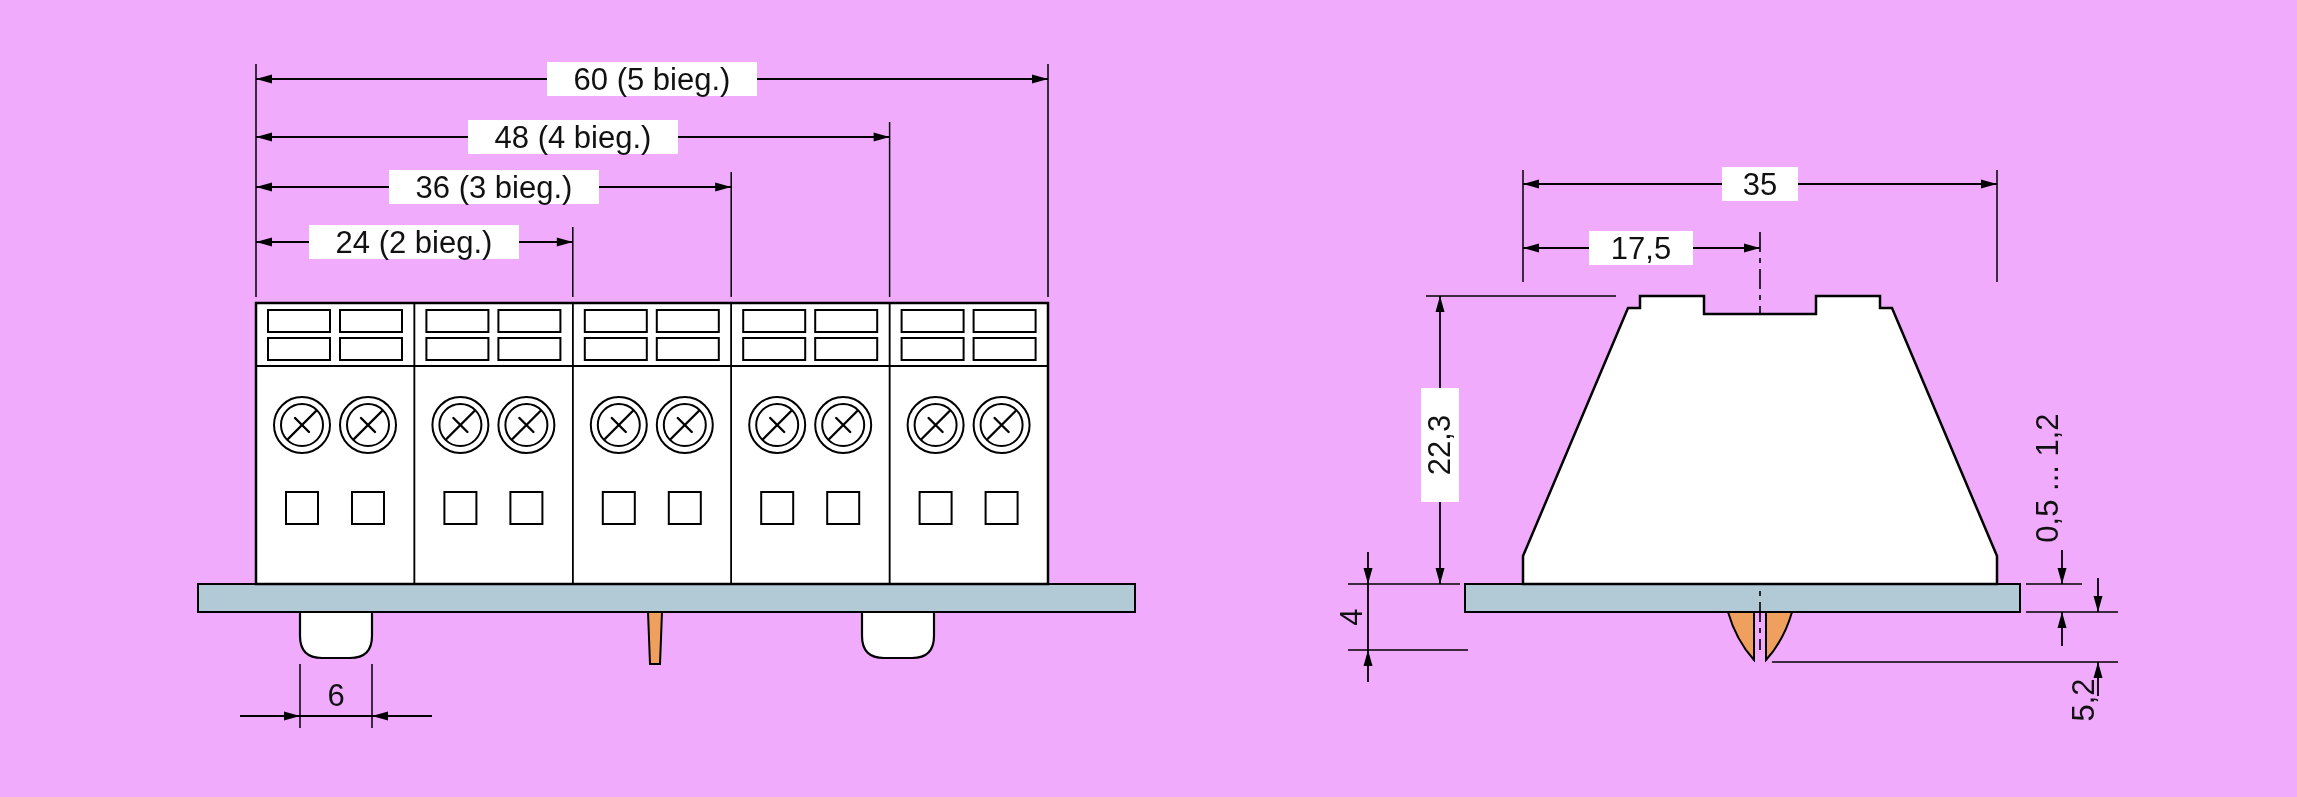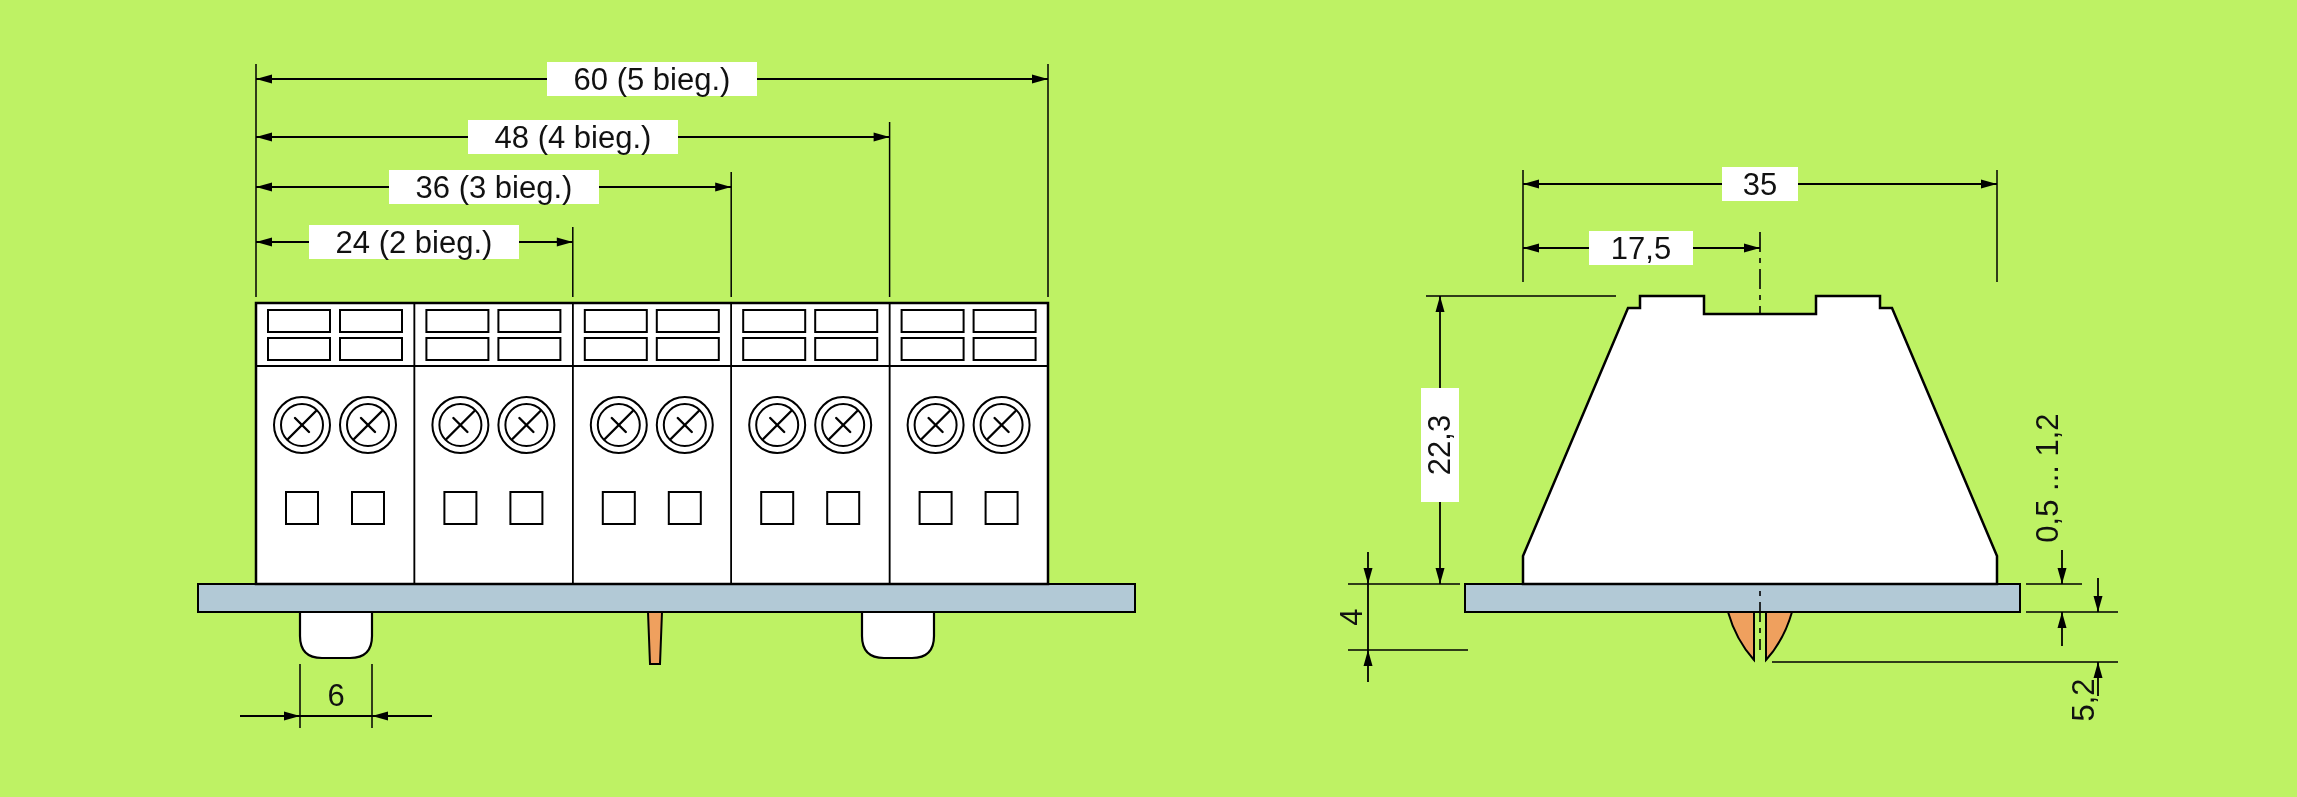--- a/index.html
+++ b/index.html
@@ -1,16 +1,16 @@
 <!DOCTYPE html>
 <html><head>
 <meta charset="utf-8">
 <style>
   html,body{margin:0;padding:0;background:#ffffff;}
-  #stage{position:relative;width:2297px;height:797px;background:#bef264;overflow:hidden;
+  #stage{position:relative;width:2297px;height:797px;background:#f0abfc;overflow:hidden;
          font-family:"Liberation Sans",sans-serif;}
   svg{display:block;}
   .body-outline{fill:#ffffff;stroke:#000000;stroke-width:2.5;}
   .part{fill:#ffffff;stroke:#000000;stroke-width:2;}
   .slot{stroke:#000000;stroke-width:2.4;fill:none;stroke-linecap:round;}
   .thin{stroke:#000000;stroke-width:1.5;fill:none;}
   .plate{stroke:#000000;stroke-width:2;}
   .foot{fill:#ffffff;stroke:#000000;stroke-width:2.2;}
   .orange{stroke:#000000;stroke-width:2;}
   .ext{stroke:#000000;stroke-width:1.5;fill:none;}

